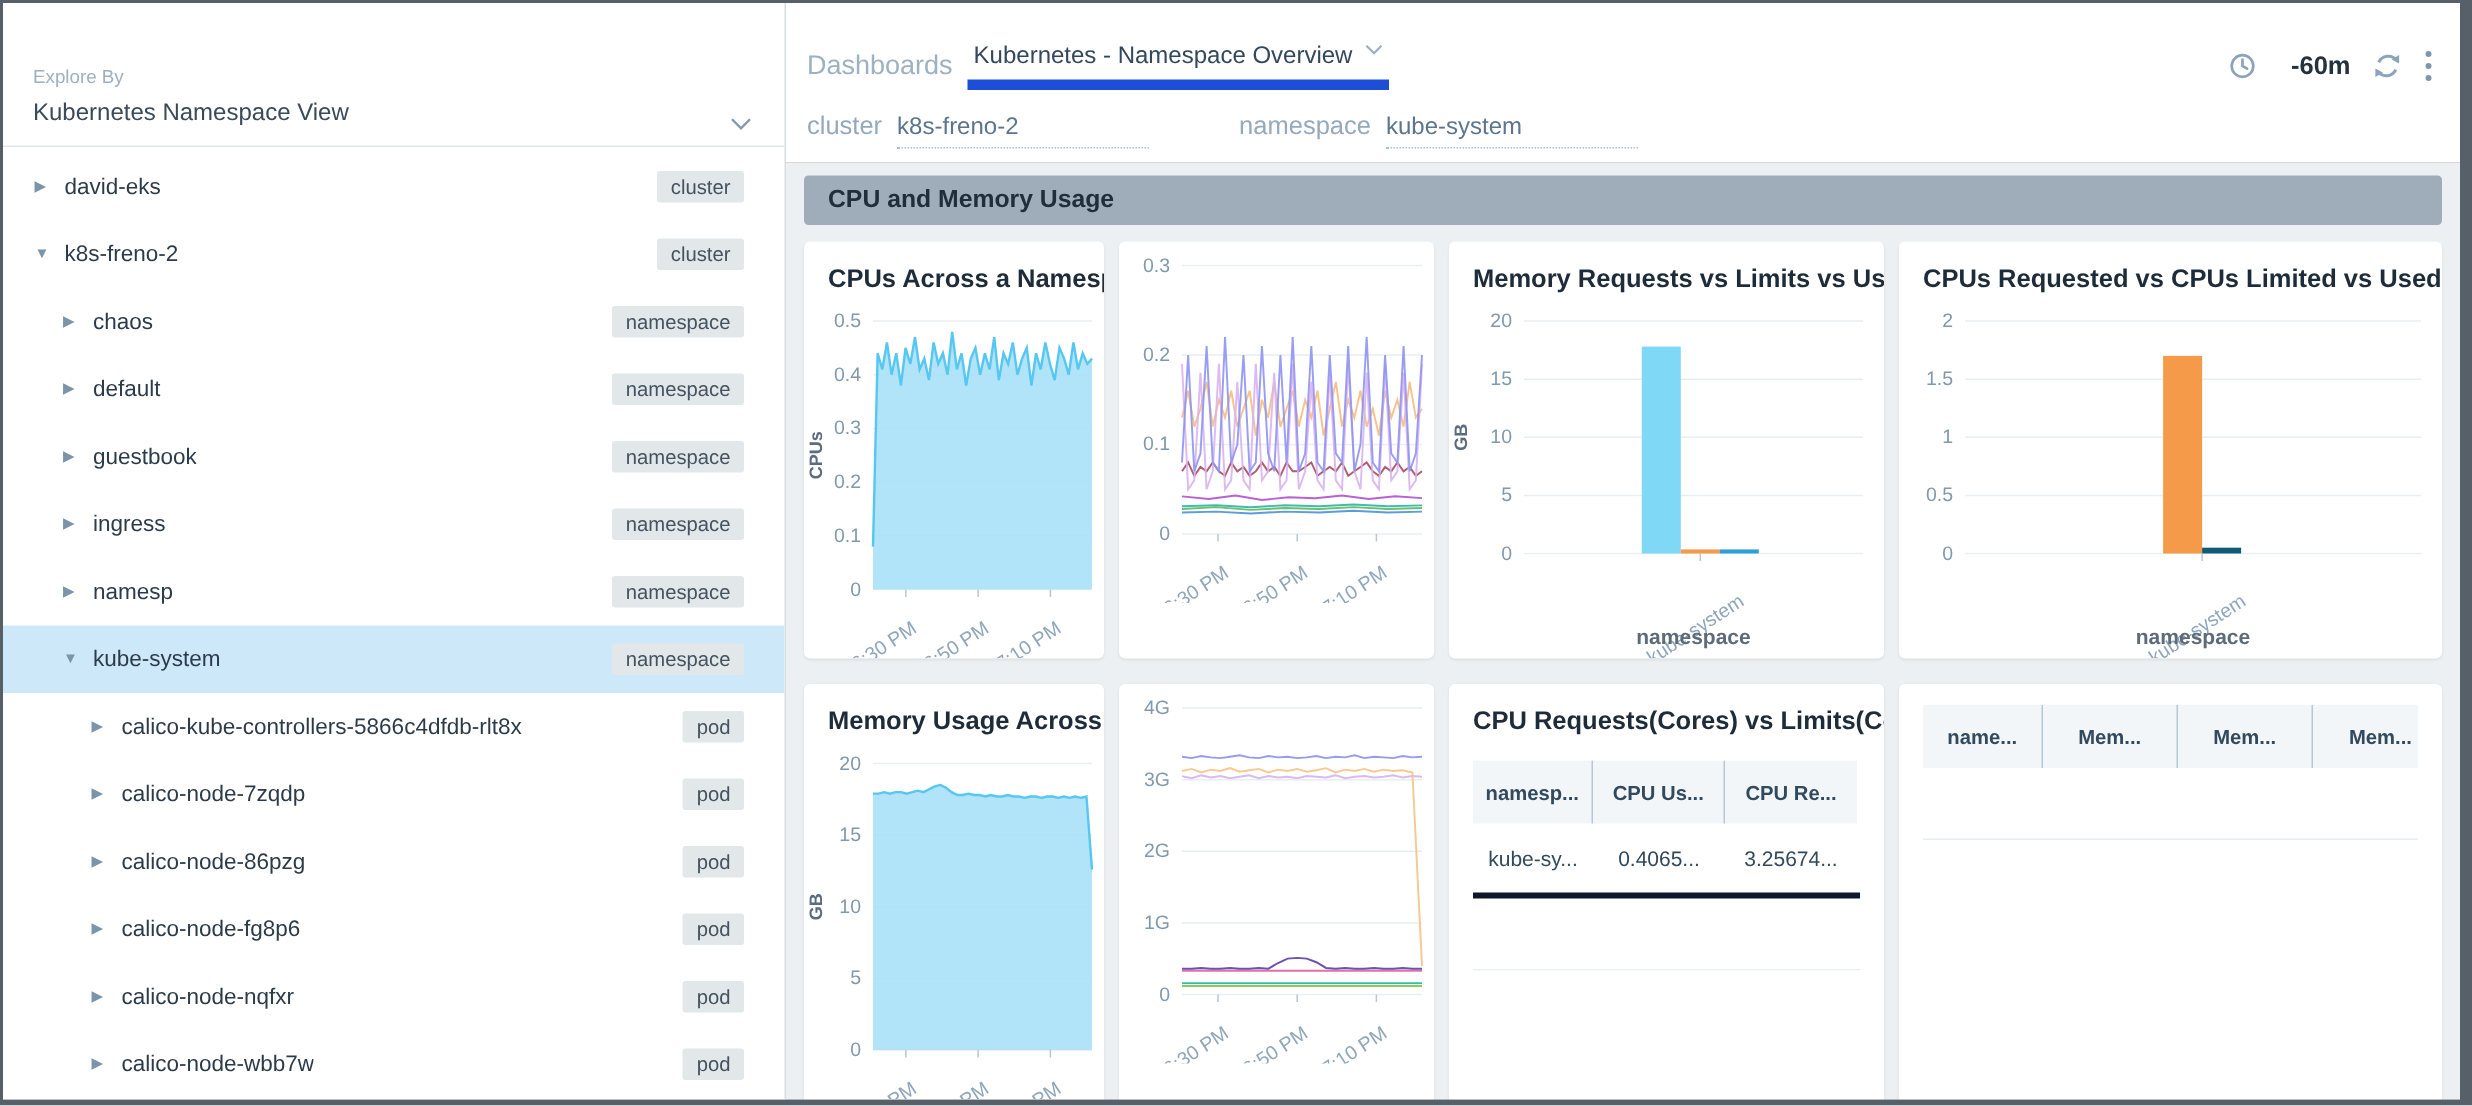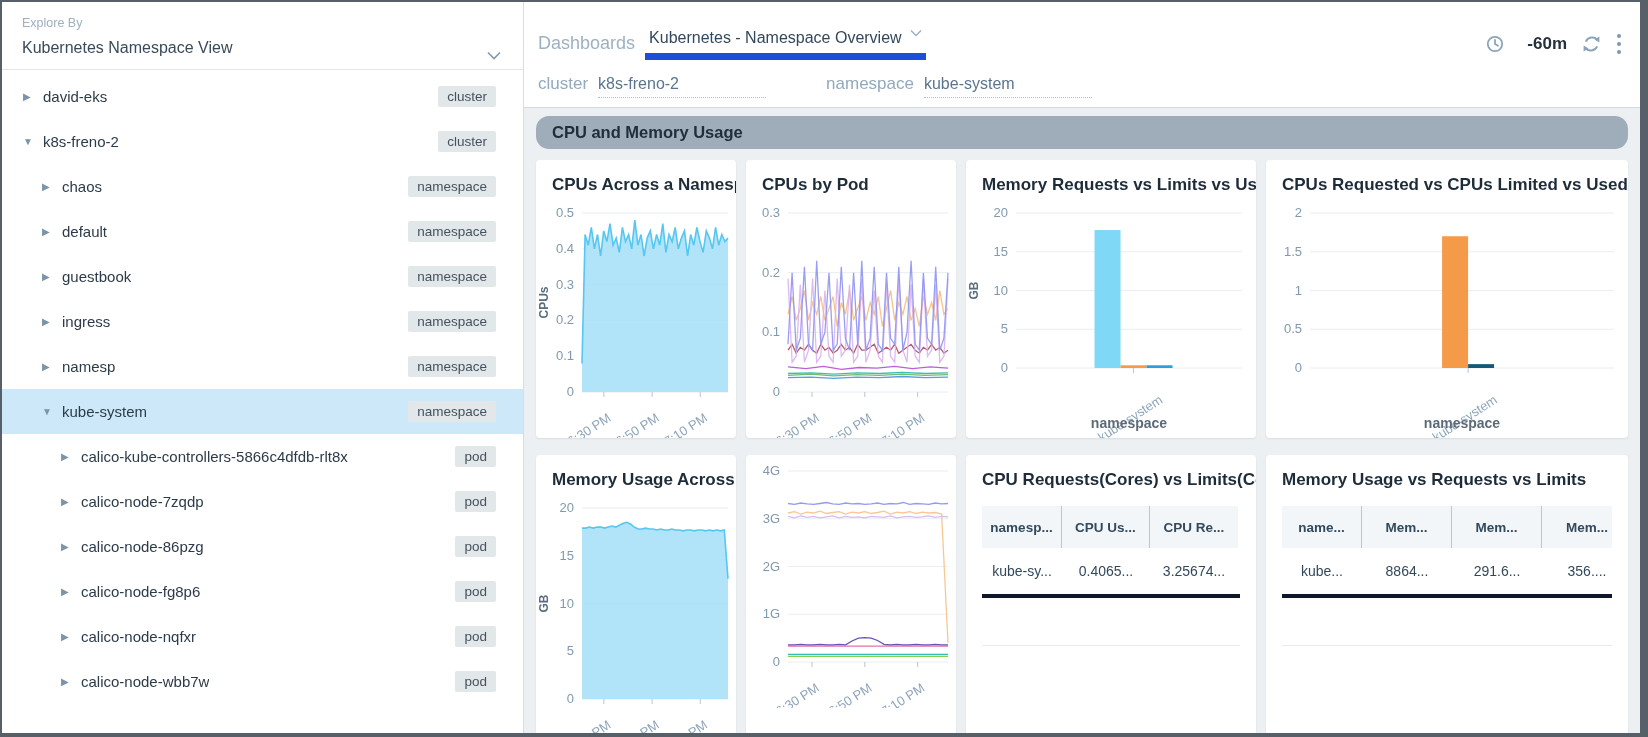--- a/index.html
+++ b/index.html
@@ -4,21 +4,21 @@
 <style>
   * { box-sizing: border-box; margin: 0; padding: 0; }
   html,body { width:1648px; height:737px; overflow:hidden; background:#fff;
     font-family:"Liberation Sans","DejaVu Sans",sans-serif; }
   .app { width:1648px; height:737px; border:2px solid #575f68; border-right-width:8px;
     border-bottom-width:4px; display:flex; overflow:hidden; background:#fff; }
 
   
   .sidebar { width:522px; min-width:522px; background:#fff; border-right:1px solid #d8dde1;
     display:flex; flex-direction:column; overflow:hidden; }
-  .sb-head { padding:14px 20px 12px 20px; border-bottom:1px solid #e2e6ea; position:relative; }
+  .sb-head { padding:14px 20px 12px 20px; border-bottom:1px solid #e2e6ea; position:relative;margin-top:28px; }
   .sb-eyebrow { font-size:12.5px; color:#9fb0bf; margin-bottom:9px; }
   .sb-view { font-size:16px; color:#3a4a59; }
   .sb-chev { position:absolute; right:22px; top:44px; }
   .tree { padding-top:4px; overflow:hidden; }
   .tree-row { height:45px; display:flex; align-items:center; font-size:15px; color:#2c3b49; }
   .tree-row.selected { background:#cde9f9; }
   .tri { width:20px; font-size:10px; color:#7b94aa; flex:none; }
   .tree-label { white-space:nowrap; overflow:hidden; }
   .badge { margin-left:auto; margin-right:27px; background:#e2e7ea; color:#45525f;
     font-size:13.5px; padding:3px 9px; border-radius:2px; flex:none; }
@@ -34,21 +34,21 @@
   .time-sel { display:flex; align-items:center; gap:22px; cursor:pointer; }
   .time-txt { font-size:17px; font-weight:bold; color:#25313d; }
   .icon-btn { cursor:pointer; display:flex; align-items:center; }
   .tb-row2 { display:flex; align-items:center; margin-top:14px; gap:60px; }
   .scope { display:flex; align-items:baseline; gap:10px; }
   .scope-label { font-size:17px; color:#93a9bd; }
   .scope-value { font-size:16px; color:#5b7590; border-bottom:1px dotted #a9bfd2;
     min-width:168px; padding-bottom:4px; cursor:pointer; }
 
   .main { flex:1; background:#edf0f2; padding:8px 12px 0 12px; overflow:hidden; }
-  .section-bar { background:#9fadbb; border-radius:13px; height:33px; display:flex;
+  .section-bar { background:#9fadbb; border-radius:3px; height:33px; display:flex;
     align-items:center; padding-left:16px; font-size:16.5px; font-weight:bold; color:#202e3b;
     margin-bottom:11px; }
   .cards { display:grid; grid-template-columns:200px 210px 290px 1fr;
     grid-template-rows:278px 290px; gap:17px 10px; }
   .card { background:#fff; border-radius:4px; box-shadow:0 1px 2px rgba(40,60,80,.10);
     display:flex; flex-direction:column; overflow:hidden; }
   .card-title { font-size:17px; font-weight:bold; color:#1e2c3a; padding:15px 0 2px 16px;
     white-space:nowrap; overflow:hidden; flex:none; }
   .chart-body { flex:1; overflow:hidden; }
 
@@ -226,21 +226,20 @@
                 <text x="0" y="0" font-size="13" fill="#8fa6bb" text-anchor="end" transform="translate(75.9 223) rotate(-33)">06:30 PM</text>
                 <line x1="116.08" y1="195" x2="116.08" y2="200" stroke="#b9c6d2" stroke-width="1"></line>
                 <text x="0" y="0" font-size="13" fill="#8fa6bb" text-anchor="end" transform="translate(124.08 223) rotate(-33)">06:50 PM</text>
                 <line x1="164.26" y1="195" x2="164.26" y2="200" stroke="#b9c6d2" stroke-width="1"></line>
                 <text x="0" y="0" font-size="13" fill="#8fa6bb" text-anchor="end" transform="translate(172.26 223) rotate(-33)">07:10 PM</text>
                 <path d="M46,195 L46.0,166.4 L49.1,37.5 L52.2,48.2 L55.3,30.3 L58.4,51.8 L61.5,37.5 L64.6,59.0 L67.7,33.9 L70.9,44.6 L74.0,26.7 L77.1,48.2 L80.2,41.1 L83.3,55.4 L86.4,30.3 L89.5,44.6 L92.6,37.5 L95.7,51.8 L98.8,23.2 L101.9,48.2 L105.0,37.5 L108.1,59.0 L111.2,41.1 L114.3,33.9 L117.4,51.8 L120.6,37.5 L123.7,48.2 L126.8,26.7 L129.9,55.4 L133.0,37.5 L136.1,44.6 L139.2,30.3 L142.3,51.8 L145.4,41.1 L148.5,33.9 L151.6,59.0 L154.7,37.5 L157.8,48.2 L160.9,30.3 L164.0,44.6 L167.1,55.4 L170.3,33.9 L173.4,41.1 L176.5,51.8 L179.6,30.3 L182.7,48.2 L185.8,37.5 L188.9,44.6 L192.0,41.1 L192,195 Z" fill="#a9e0f8" fill-opacity="0.9" stroke="none"></path>
                 <polyline points="46.0,166.4 49.1,37.5 52.2,48.2 55.3,30.3 58.4,51.8 61.5,37.5 64.6,59.0 67.7,33.9 70.9,44.6 74.0,26.7 77.1,48.2 80.2,41.1 83.3,55.4 86.4,30.3 89.5,44.6 92.6,37.5 95.7,51.8 98.8,23.2 101.9,48.2 105.0,37.5 108.1,59.0 111.2,41.1 114.3,33.9 117.4,51.8 120.6,37.5 123.7,48.2 126.8,26.7 129.9,55.4 133.0,37.5 136.1,44.6 139.2,30.3 142.3,51.8 145.4,41.1 148.5,33.9 151.6,59.0 154.7,37.5 157.8,48.2 160.9,30.3 164.0,44.6 167.1,55.4 170.3,33.9 173.4,41.1 176.5,51.8 179.6,30.3 182.7,48.2 185.8,37.5 188.9,44.6 192.0,41.1" fill="none" stroke="#56c7f0" stroke-width="1.6"></polyline>
               </svg></div>
           </div>
           <div class="card">
-            <div class="card-title">CPUs by Pod</div>
             <div class="chart-body"><svg width="210" height="241">
                 <line x1="42" y1="195" x2="202" y2="195" stroke="#e8eef3" stroke-width="1"></line>
                 <text x="34" y="199" text-anchor="end" font-size="13" fill="#8199ad">0</text>
                 <line x1="42" y1="135.33333333333331" x2="202" y2="135.33333333333331" stroke="#e8eef3" stroke-width="1"></line>
                 <text x="34" y="139.33333333333331" text-anchor="end" font-size="13" fill="#8199ad">0.1</text>
                 <line x1="42" y1="75.66666666666666" x2="202" y2="75.66666666666666" stroke="#e8eef3" stroke-width="1"></line>
                 <text x="34" y="79.66666666666666" text-anchor="end" font-size="13" fill="#8199ad">0.2</text>
                 <line x1="42" y1="16" x2="202" y2="16" stroke="#e8eef3" stroke-width="1"></line>
                 <text x="34" y="20" text-anchor="end" font-size="13" fill="#8199ad">0.3</text>
                 <line x1="66" y1="195" x2="66" y2="200" stroke="#b9c6d2" stroke-width="1"></line>
@@ -364,35 +363,28 @@
                 <div class="tbl-row tbl-data">
                   <div class="tbl-cell" style="width: 80px;">kube-sy...</div>
                   <div class="tbl-cell" style="width: 88px;">0.4065...</div>
                   <div class="tbl-cell" style="width: 88px;">3.25674...</div>
                 </div>
                 <div class="tbl-empty"></div>
               </div>
             </div>
           </div>
           <div class="card">
-            <div class="card-title">Memory Usage vs Requests vs Limits</div>
             <div class="chart-body">
               <div class="tbl">
                 <div class="tbl-row">
                   <div class="tbl-hcell" style="width: 80px;">name...</div>
                   <div class="tbl-hcell" style="width: 90px;">Mem...</div>
                   <div class="tbl-hcell" style="width: 90px;">Mem...</div>
                   <div class="tbl-hcell" style="width: 90px;">Mem...</div>
                 </div>
-                <div class="tbl-row tbl-data">
-                  <div class="tbl-cell" style="width: 80px;">kube...</div>
-                  <div class="tbl-cell" style="width: 90px;">8864...</div>
-                  <div class="tbl-cell" style="width: 90px;">291.6...</div>
-                  <div class="tbl-cell" style="width: 90px;">356....</div>
-                </div>
                 <div class="tbl-empty"></div>
               </div>
             </div>
           </div>
         </div>
     </div>
   </div>
 </div>
 
 </body></html>

